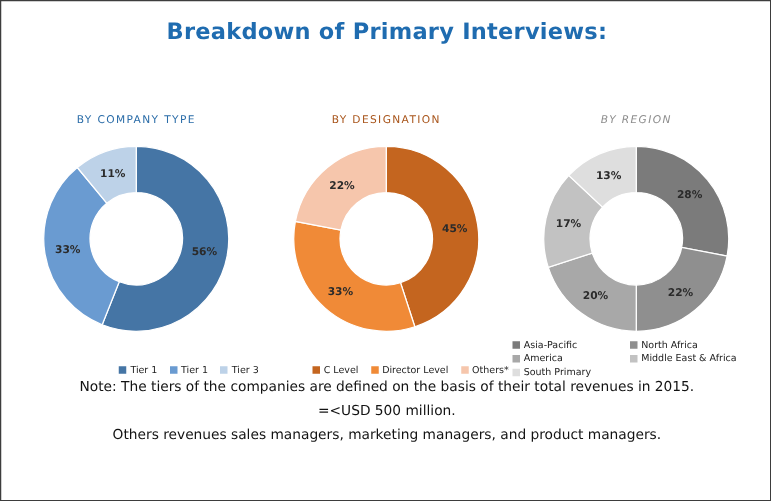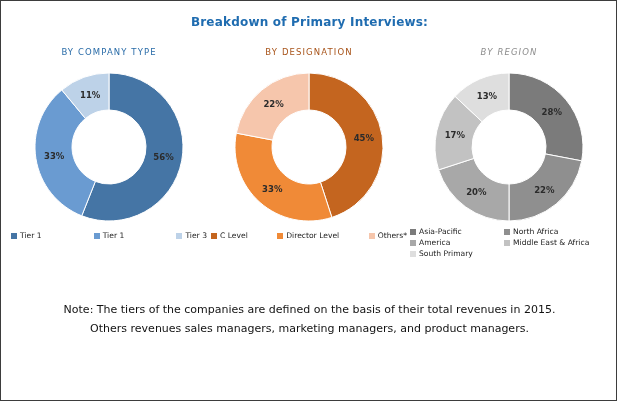--- a/index.html
+++ b/index.html
@@ -19,21 +19,21 @@
     box-sizing: border-box;
     overflow: hidden;
   }
   .title {
     position: absolute;
     top: 14px;
     left: 0;
     width: 617px;
     text-align: center;
     font-family: "DejaVu Sans", sans-serif;
-    font-size: 12px;
+    font-size: 18px;
     font-weight: bold;
     color: #1f6cb0;
     letter-spacing: 0.2px;
   }
   .panels {
     position: absolute;
     top: 46px;
     left: 8px;
     width: 601px;
     display: flex;
@@ -43,43 +43,44 @@
     width: 200px;
     display: flex;
     flex-direction: column;
     align-items: center;
   }
   .panel-heading {
     font-size: 8.5px;
     letter-spacing: 1.1px;
     font-weight: normal;
     white-space: nowrap;
+    margin-top: 44px;
   }
   .panel-1 .panel-heading { color: #2a6ca8; }
   .panel-2 .panel-heading { color: #a8541a; }
   .panel-3 .panel-heading { color: #8d8d8d; font-style: italic; }
 
   .donut-wrap {
     margin-top: 10px;
     width: 160px;
     height: 160px;
   }
   .donut-wrap svg { display: block; }
   .slice-label {
     font-family: "DejaVu Sans", sans-serif;
     font-size: 8.5px;
     fill: #2b2b2b;
     font-weight: bold;
   }
 
   .legend {
-    margin-top: 4px;
+    margin-top: 20px;
     display: flex;
     flex-wrap: wrap;
-    justify-content: space-between;
+    justify-content: flex-end;
     gap: 15px 10px;
     width: 196px;
   }
   .legend-item {
     display: flex;
     align-items: center;
     font-size: 7.6px;
     color: #1c1c1c;
     white-space: nowrap;
   }
@@ -213,16 +214,17 @@
             <span class="swatch" style="background: rgb(222, 222, 222);"></span>
             <span>South Primary</span>
           </div>
         </div>
     </div>
 
   </div>
 
   <div class="notes">
     <span class="note-line">Note: The tiers of the companies are defined on the basis of their total revenues in 2015.</span>
+    <span class="note-line">=&lt;USD 500 million.</span>
     <span class="note-line">Others revenues sales managers, marketing managers, and product managers.</span>
   </div>
 
 </div>
 
 </body></html>

